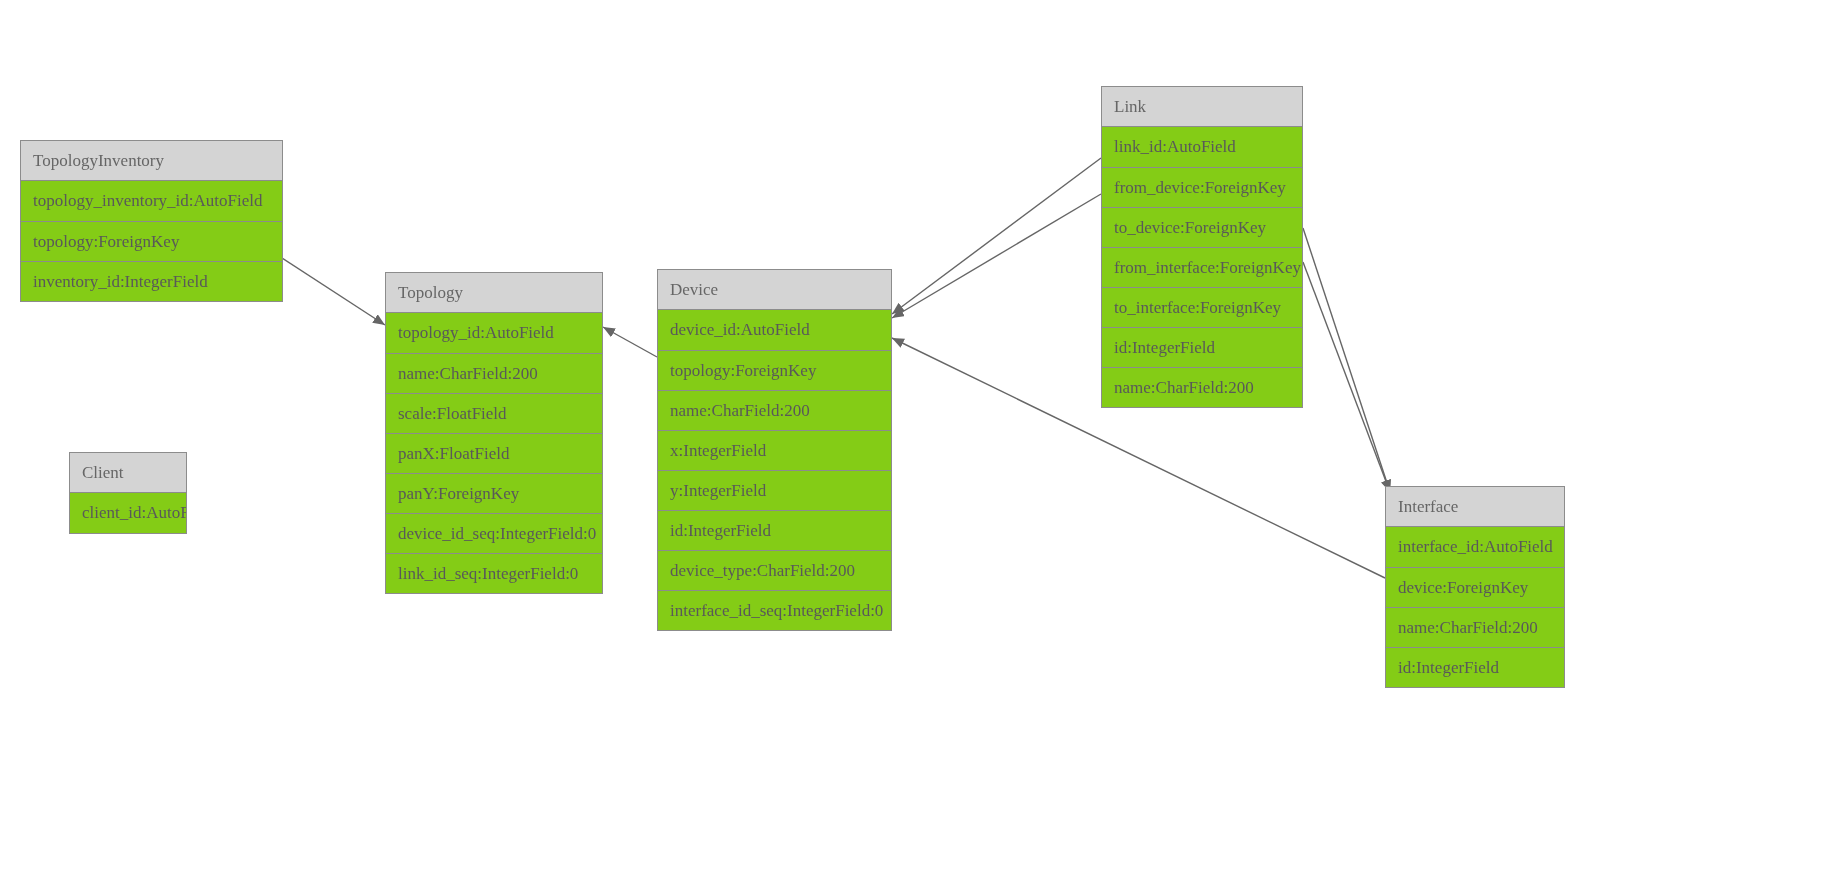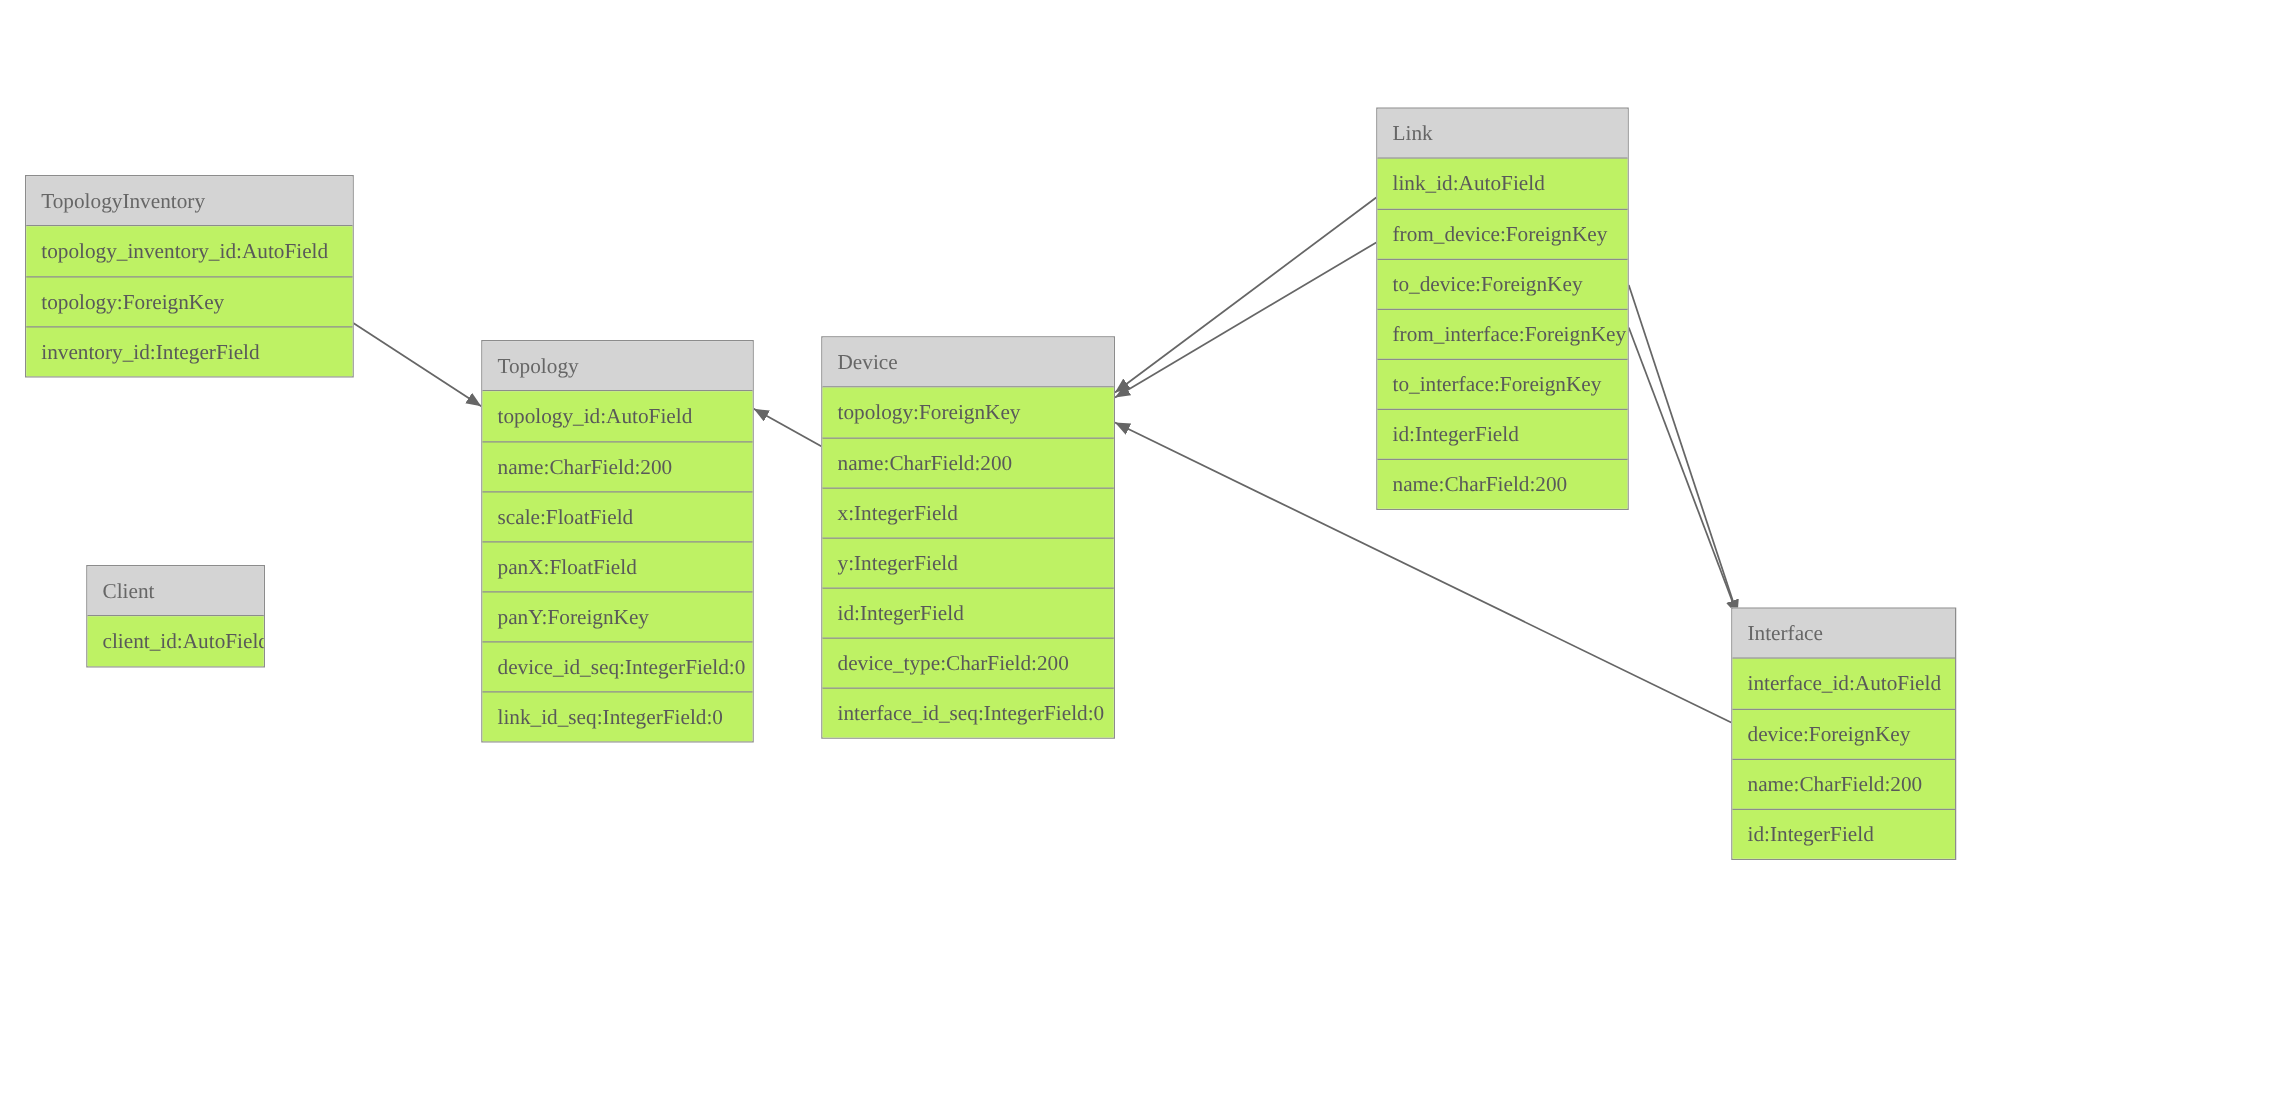--- a/index.html
+++ b/index.html
@@ -52,21 +52,21 @@
   .entity-row {
     box-sizing: border-box;
     border-top: 1px solid #8c8c8c;
     color: #595959;
     font-size: 17px;
     line-height: 40px;
     height: 40px;
     padding: 0 12px;
     white-space: nowrap;
     overflow: hidden;
-    background: #bef264;
+    background: #84cc16;
   }
   .entity-row:first-child {
     border-top: none;
   }
 </style>
 </head>
 <body>
 
 <div id="canvas">
 
@@ -103,41 +103,42 @@
 
   <div id="entities">
       <div class="entity" style="left: 20px; top: 140px; width: 263px;">
         <div class="entity-header">TopologyInventory</div>
         <div class="entity-rows">
           <div class="entity-row">topology_inventory_id:AutoField</div>
           <div class="entity-row">topology:ForeignKey</div>
           <div class="entity-row">inventory_id:IntegerField</div>
         </div>
       </div>
-      <div class="entity" style="left: 69px; top: 452px; width: 143px;">
+      <div class="entity" style="left: 69px; top: 452px; width: 118px;">
         <div class="entity-header">Client</div>
         <div class="entity-rows">
           <div class="entity-row">client_id:AutoField</div>
         </div>
       </div>
       <div class="entity" style="left: 385px; top: 272px; width: 218px;">
         <div class="entity-header">Topology</div>
         <div class="entity-rows">
           <div class="entity-row">topology_id:AutoField</div>
           <div class="entity-row">name:CharField:200</div>
           <div class="entity-row">scale:FloatField</div>
           <div class="entity-row">panX:FloatField</div>
           <div class="entity-row">panY:ForeignKey</div>
           <div class="entity-row">device_id_seq:IntegerField:0</div>
           <div class="entity-row">link_id_seq:IntegerField:0</div>
         </div>
       </div>
       <div class="entity" style="left: 657px; top: 269px; width: 235px;">
         <div class="entity-header">Device</div>
         <div class="entity-rows">
+          <div class="entity-row">device_id:AutoField</div>
           <div class="entity-row">topology:ForeignKey</div>
           <div class="entity-row">name:CharField:200</div>
           <div class="entity-row">x:IntegerField</div>
           <div class="entity-row">y:IntegerField</div>
           <div class="entity-row">id:IntegerField</div>
           <div class="entity-row">device_type:CharField:200</div>
           <div class="entity-row">interface_id_seq:IntegerField:0</div>
         </div>
       </div>
       <div class="entity" style="left: 1101px; top: 86px; width: 202px;">

